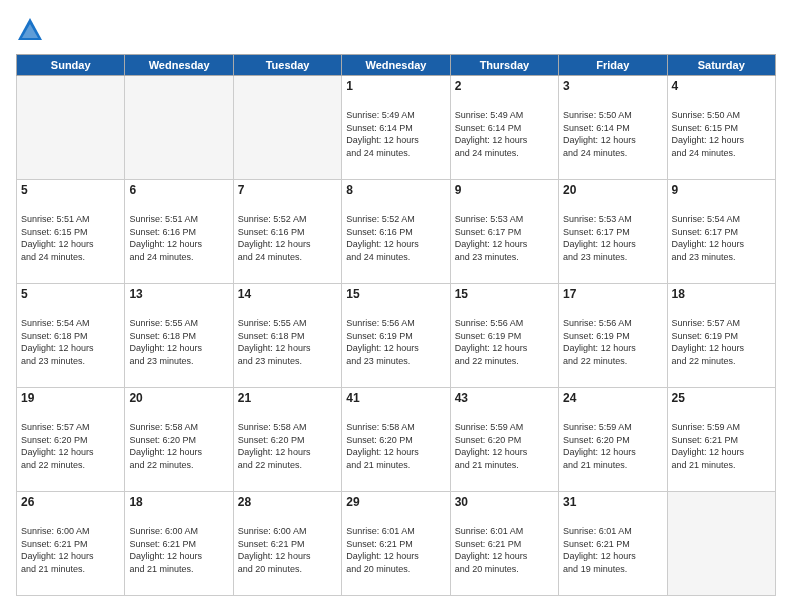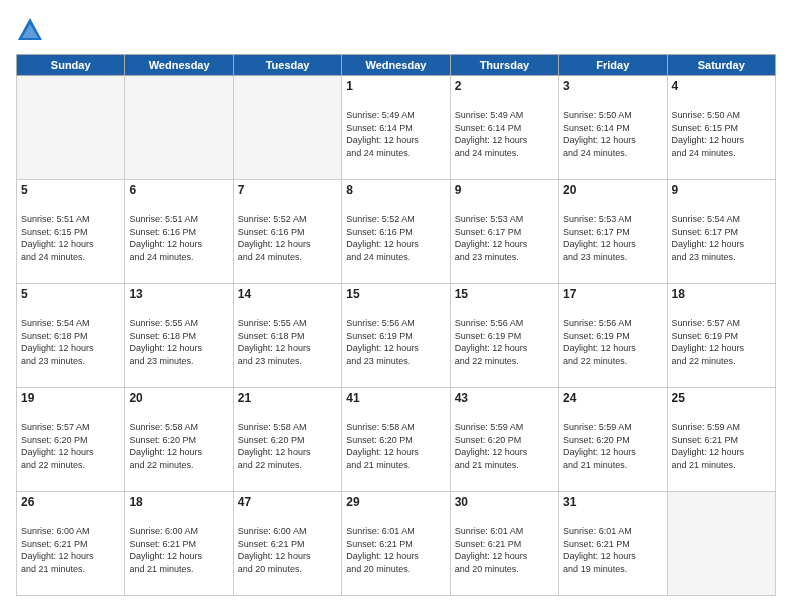--- a/index.html
+++ b/index.html
@@ -330,21 +330,21 @@
 and 21 minutes.</div>
           </td>
           <td>
             <span class="day-num">18</span>
             <div class="day-info" style="white-space: pre-line;">Sunrise: 6:00 AM
 Sunset: 6:21 PM
 Daylight: 12 hours
 and 21 minutes.</div>
           </td>
           <td>
-            <span class="day-num">47</span>
+            <span class="day-num">28</span>
             <div class="day-info" style="white-space: pre-line;">Sunrise: 6:00 AM
 Sunset: 6:21 PM
 Daylight: 12 hours
 and 20 minutes.</div>
           </td>
           <td>
             <span class="day-num">29</span>
             <div class="day-info" style="white-space: pre-line;">Sunrise: 6:01 AM
 Sunset: 6:21 PM
 Daylight: 12 hours

